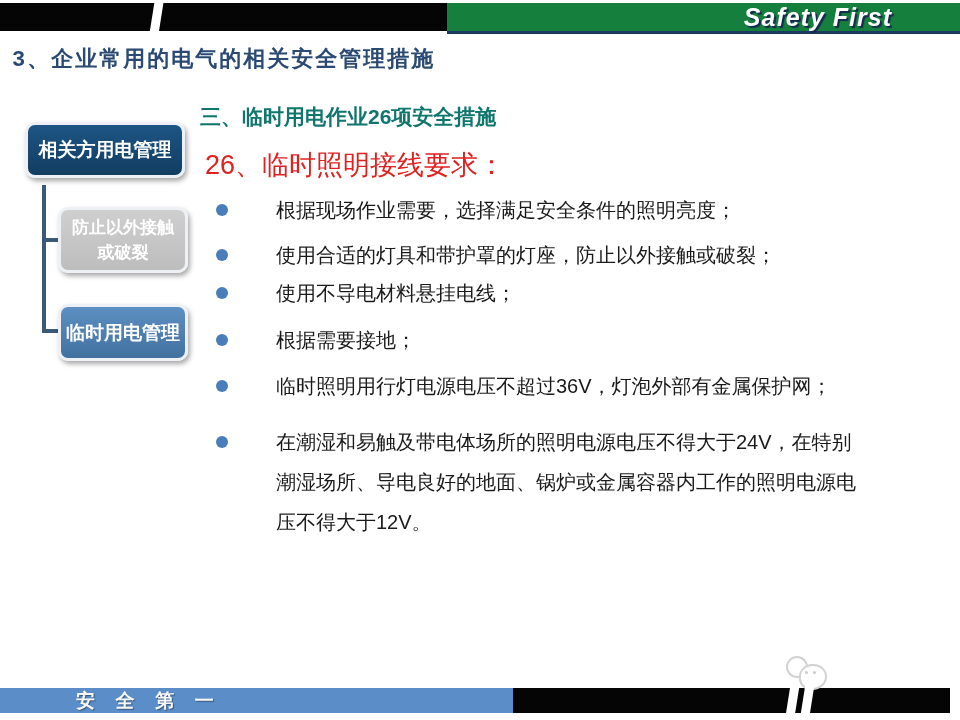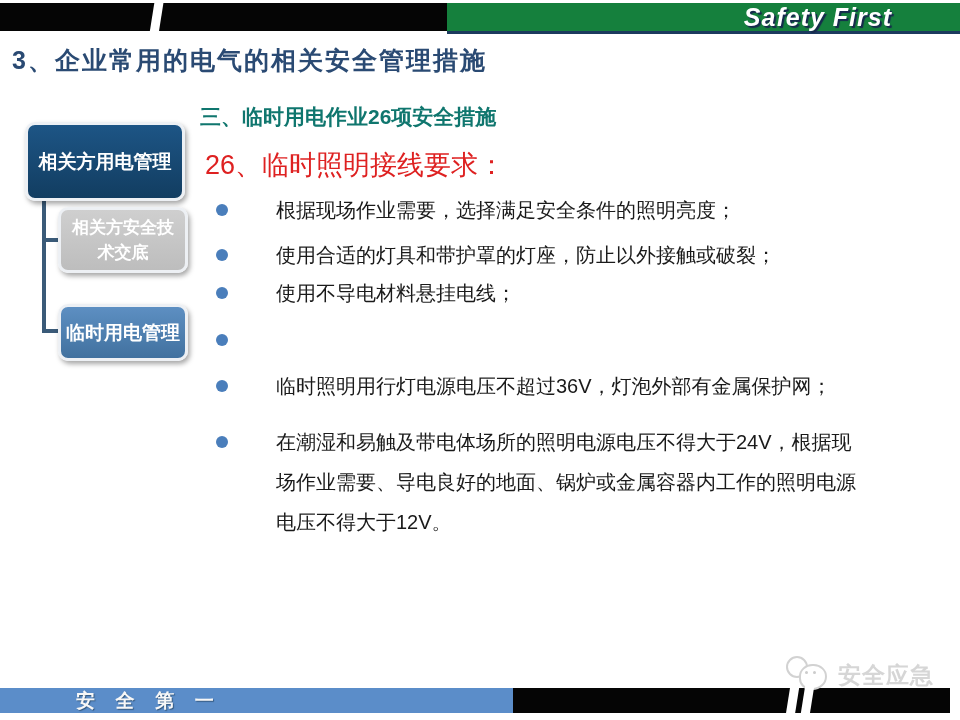--- a/index.html
+++ b/index.html
@@ -17,36 +17,36 @@
     text-align:right;padding-right:12px;
   }
   .tb-blue .brand{
     display:inline-block;margin-right:68px;color:#ffffff;font-weight:bold;font-style:italic;
     font-size:25px;line-height:28px;letter-spacing:1px;
     text-shadow:2px 2px 1px #16294d;
   }
   
   .page-title{
     position:absolute;left:12px;top:44px;width:700px;
-    font-family:Liberation Sans, sans-serif;font-weight:bold;font-size:25px;
+    font-family:Liberation Mono, monospace;font-weight:bold;font-size:22px;
     color:#2a4a73;letter-spacing:2px;
   }
   
   .dg-line{position:absolute;background:#3a5a78;}
   .dg-v{left:42px;top:185px;width:4px;height:148px;}
   .dg-h1{left:42px;top:238px;width:18px;height:4px;}
   .dg-h2{left:42px;top:329px;width:18px;height:4px;}
   .dg-box{
     position:absolute;border:3px solid #edf0f4;border-radius:10px;
     box-shadow:2px 3px 5px rgba(0,0,0,0.35);
     display:flex;align-items:center;justify-content:center;text-align:center;
     font-family:"DejaVu Serif",serif;font-weight:bold;color:#ffffff;
     box-sizing:border-box;
   }
-  .dg-box1{left:25px;top:122px;width:160px;height:79px;font-size:19px;
+  .dg-box1{left:25px;top:122px;width:160px;height:56px;font-size:19px;
     background:linear-gradient(180deg,#1d5585 0%,#123d61 100%);}
   .dg-box2{left:58px;top:207px;width:130px;height:66px;font-size:17px;line-height:25px;
     background:linear-gradient(180deg,#cfcfcf 0%,#bdbdbd 100%);padding:0 6px;}
   .dg-box3{left:58px;top:304px;width:130px;height:57px;font-size:19px;
     background:linear-gradient(180deg,#5d8fc2 0%,#41719f 100%);}
   
   .content-heading{
     position:absolute;left:200px;top:103px;font-size:21px;font-weight:bold;color:#0f766e;
   }
   .content-subheading{
@@ -98,21 +98,21 @@
   <div class="page-title">3、企业常用的电气的相关安全管理措施</div>
 
   <div>
     <div class="dg-line dg-v"></div>
     <div class="dg-line dg-h1"></div>
     <div class="dg-line dg-h2"></div>
     <div class="dg-box dg-box1">
       <span>相关方用电管理</span>
     </div>
     <div class="dg-box dg-box2">
-      <span>相关方安全技术交底</span>
+      <span>防止以外接触或破裂</span>
     </div>
     <div class="dg-box dg-box3">
       <span>临时用电管理</span>
     </div>
   </div>
 
   <div class="content-heading">三、临时用电作业26项安全措施</div>
   <div class="content-subheading">26、临时照明接线要求：</div>
 
   <div class="bullet b1">
@@ -122,38 +122,38 @@
   <div class="bullet b2">
     <span class="dot"></span>
     <span class="btext">使用合适的灯具和带护罩的灯座，防止以外接触或破裂；</span>
   </div>
   <div class="bullet b3">
     <span class="dot"></span>
     <span class="btext">使用不导电材料悬挂电线；</span>
   </div>
   <div class="bullet b4">
     <span class="dot"></span>
+    <span class="btext">根据需要接地；</span>
   </div>
   <div class="bullet b5">
     <span class="dot"></span>
     <span class="btext">临时照明用行灯电源电压不超过36V，灯泡外部有金属保护网；</span>
   </div>
   <div class="bullet b6">
     <span class="dot"></span>
-    <span class="btext">在潮湿和易触及带电体场所的照明电源电压不得大于24V，根据现场作业需要、导电良好的地面、锅炉或金属容器内工作的照明电源电压不得大于12V。</span>
+    <span class="btext">在潮湿和易触及带电体场所的照明电源电压不得大于24V，在特别潮湿场所、导电良好的地面、锅炉或金属容器内工作的照明电源电压不得大于12V。</span>
   </div>
 
   <div class="mascot">
     <div class="m-c1"></div>
     <div class="m-c2"></div>
     <div class="m-eye m-e1"></div>
     <div class="m-eye m-e2"></div>
     <div class="m-leg"></div>
   </div>
-  <div class="logo-text">安全应急</div>
 
   <div class="bottom-bar">
     <div class="bb-blue">
       <span class="bb-slogan">安 全 第 一</span>
     </div>
     <div class="bb-black"></div>
     <div class="bb-slash"></div>
   </div>
 
 </div>

